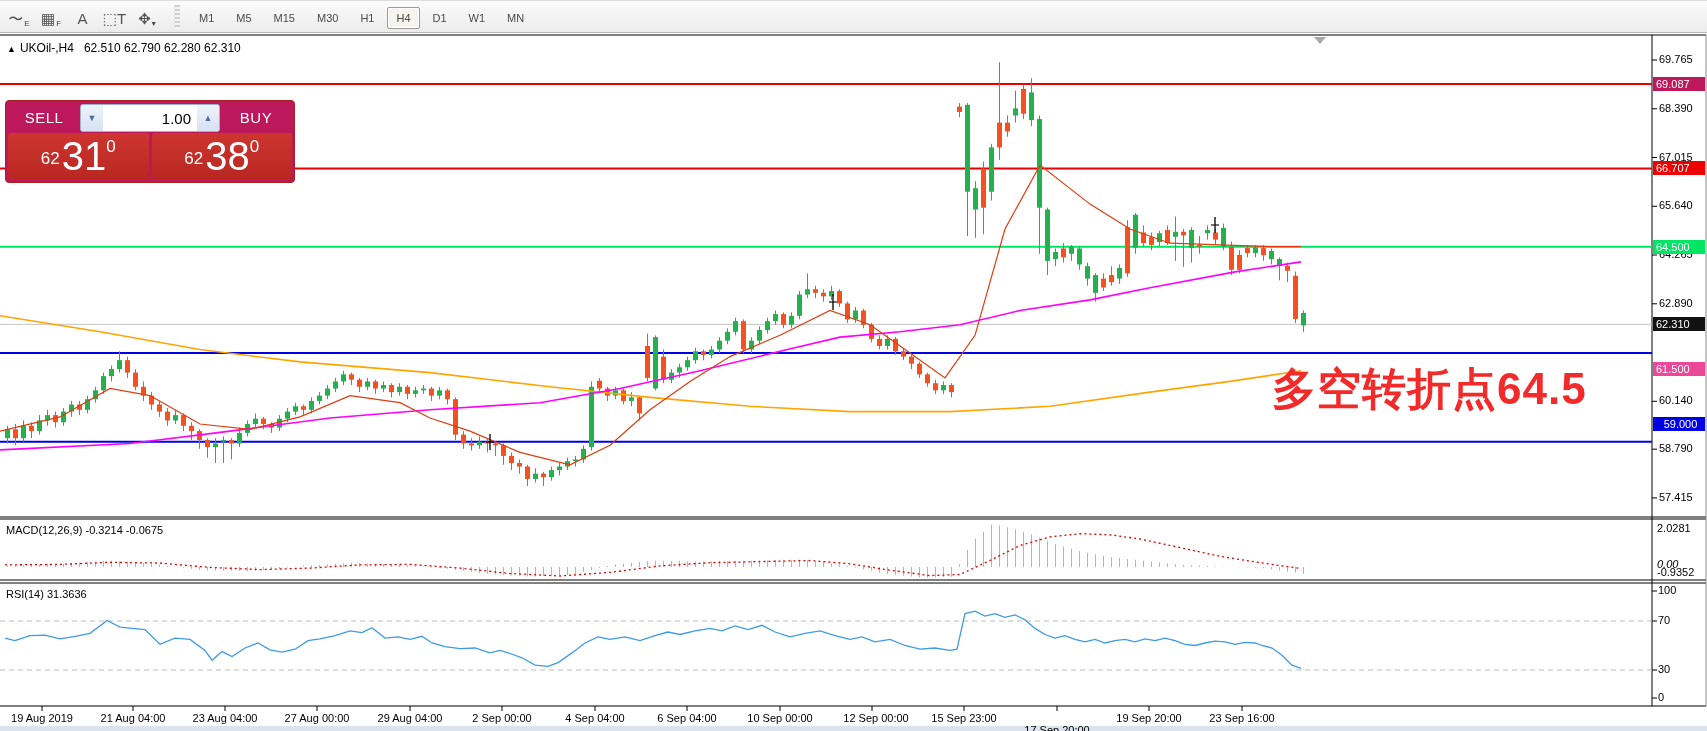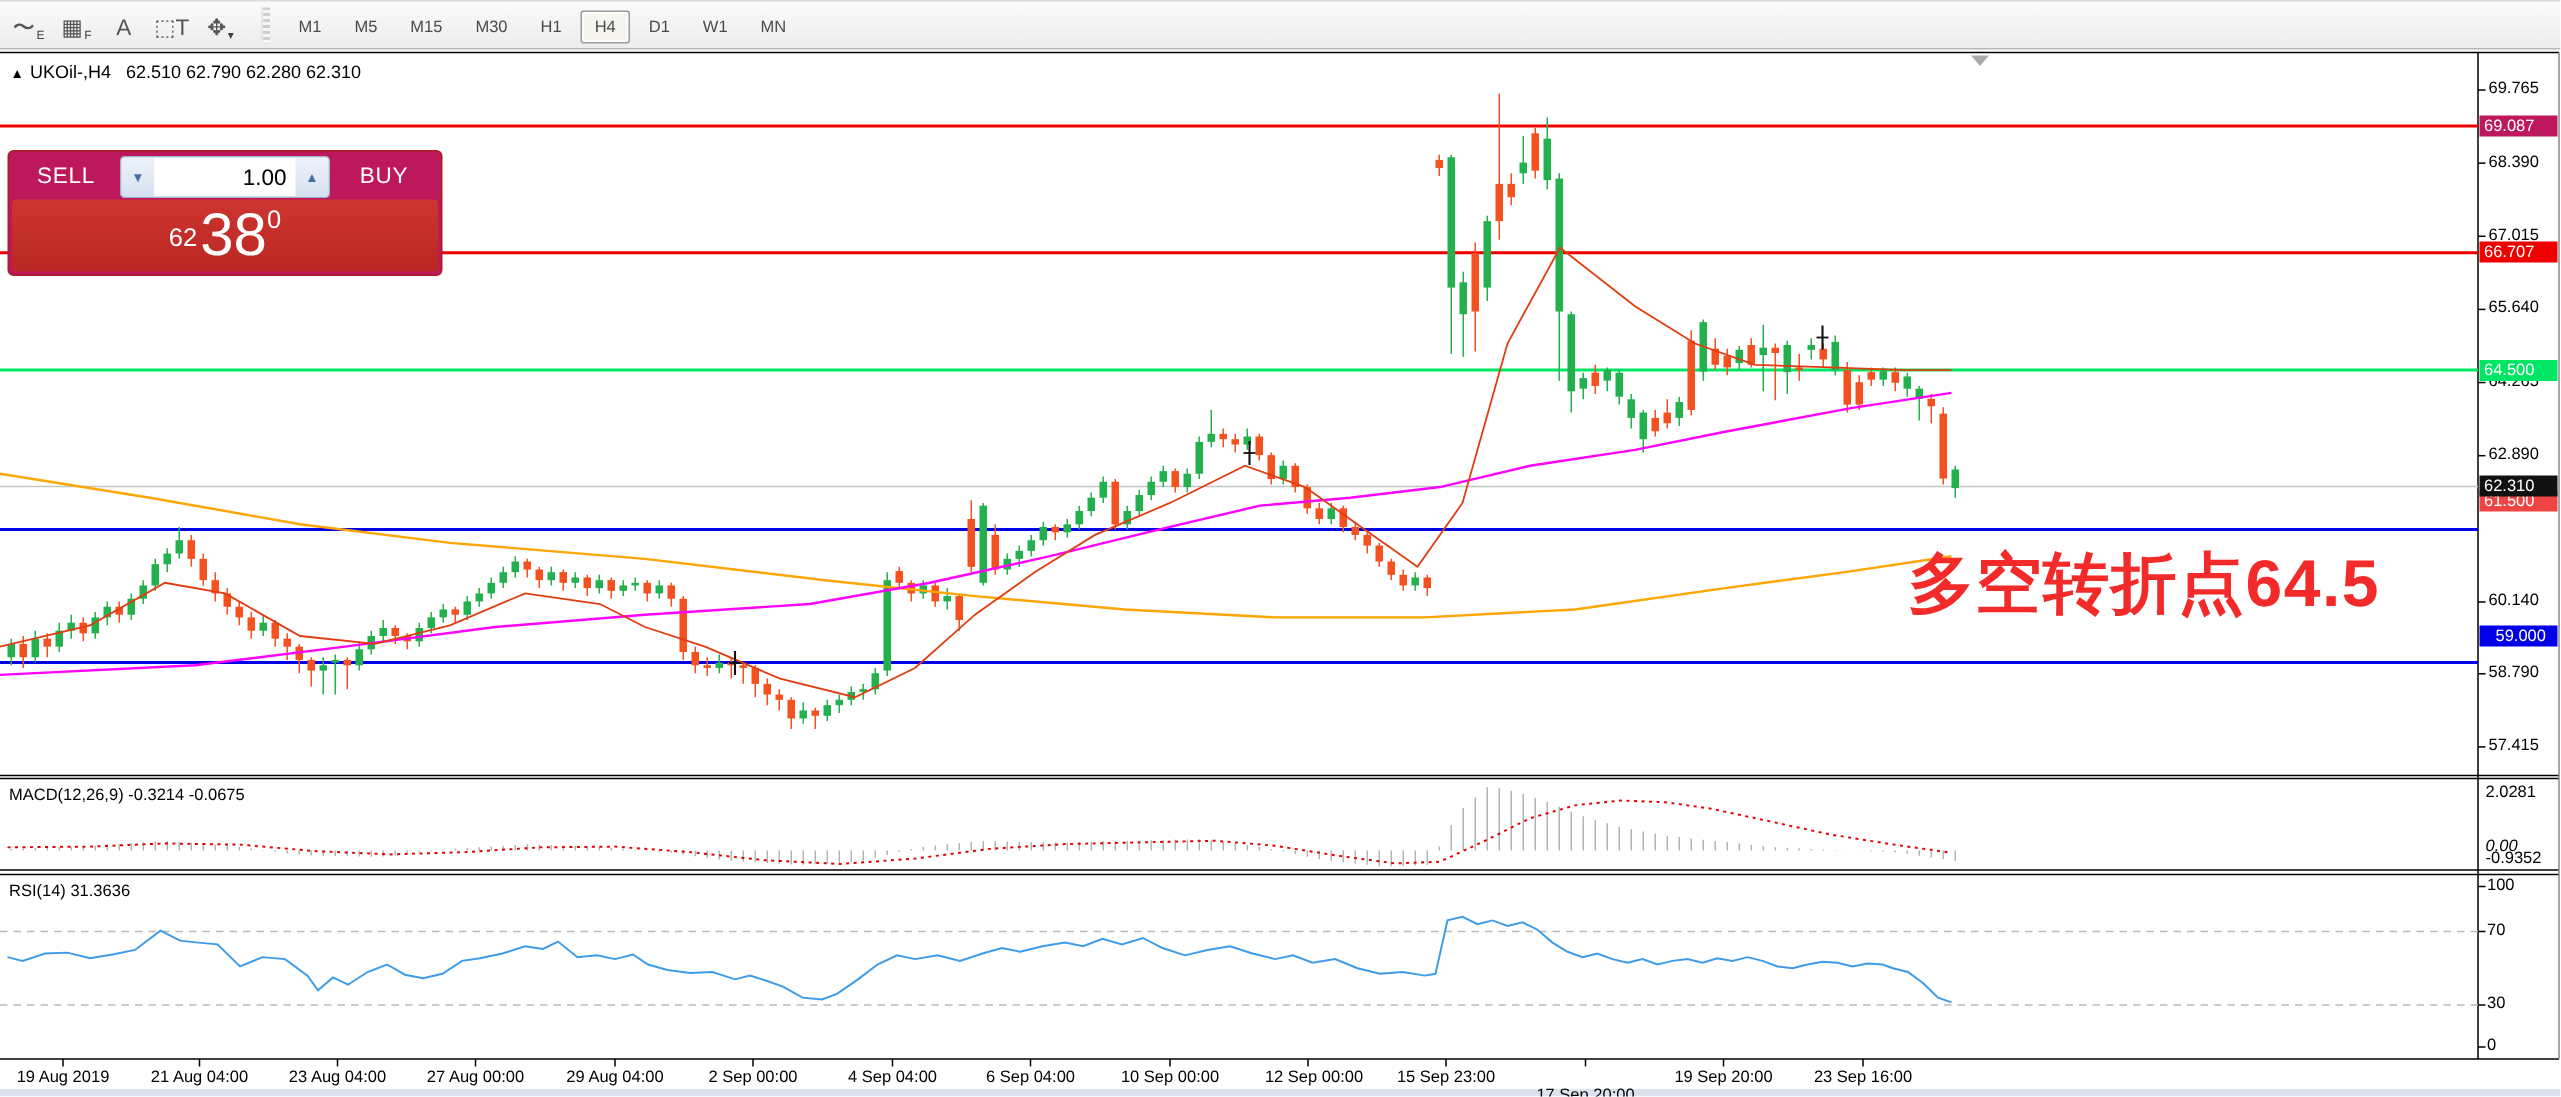--- a/index.html
+++ b/index.html
@@ -618,20 +618,23 @@
     <div class="tp-sell">SELL</div>
     <div class="tp-spin">
       <div class="sp-btn">▼</div>
       <input value="1.00" style="">
       <div class="sp-btn">▲</div>
     </div>
     <div class="tp-buy">BUY</div>
   </div>
   <div class="tp-row2">
     <div class="tp-price">
+      <span class="sm">62</span><span class="big">31</span><span class="sup">0</span>
+    </div>
+    <div class="tp-price">
       <span class="sm">62</span><span class="big">38</span><span class="sup">0</span>
     </div>
   </div>
 </div>
 
 <div class="annotation" style="color: rgb(243, 42, 42);">多空转折点64.5</div>
 
 <div class="ind-label" style="left:6px;top:524px;">MACD(12,26,9) -0.3214 -0.0675</div>
 <div class="ind-label" style="left:6px;top:588px;">RSI(14) 31.3636</div>
 
@@ -641,21 +644,21 @@
     <div class="ax-label" style="left: 1659px; top: 150.515px;">67.015</div>
     <div class="ax-label" style="left: 1659px; top: 199.273px;">65.640</div>
     <div class="ax-label" style="left: 1659px; top: 248.03px;">64.265</div>
     <div class="ax-label" style="left: 1659px; top: 296.788px;">62.890</div>
     <div class="ax-label" style="left: 1659px; top: 394.303px;">60.140</div>
     <div class="ax-label" style="left: 1659px; top: 442.173px;">58.790</div>
     <div class="ax-label" style="left: 1659px; top: 490.931px;">57.415</div>
     <div class="badge" style="top: 77.0419px; background: #be185d; color: rgb(255, 255, 255);">69.087</div>
     <div class="badge" style="top: 161.437px; background: rgb(238, 0, 0); color: rgb(255, 255, 255);">66.707</div>
     <div class="badge" style="top: 239.697px; background: rgb(0, 229, 100); color: rgb(255, 255, 255);">64.500</div>
-    <div class="badge" style="top: 327px; background: #ef4444; color: rgb(255, 255, 255);">61.500</div>
+    <div class="badge" style="top: 362px; background: #ec4899; color: rgb(255, 255, 255);">61.500</div>
     <div class="badge" style="top: 417px; background: rgb(0, 0, 230); color: rgb(255, 255, 255); text-align: center;">59.000</div>
     <div class="badge" style="top: 317.354px; background: rgb(17, 17, 17); color: rgb(255, 255, 255);">62.310</div>
     <div class="ax-label" style="left: 1657px; top: 522px;">2.0281</div>
     <div class="ax-label" style="left: 1657px; top: 558px; font-style: italic;">0.00</div>
     <div class="ax-label" style="left: 1657px; top: 566px;">-0.9352</div>
     <div class="ax-label" style="left: 1658px; top: 584px;">100</div>
     <div class="ax-label" style="left: 1658px; top: 614px;">70</div>
     <div class="ax-label" style="left: 1658px; top: 663px;">30</div>
     <div class="ax-label" style="left: 1658px; top: 691px;">0</div>
     <div class="time-label" style="left: 42px;">19 Aug 2019</div>

